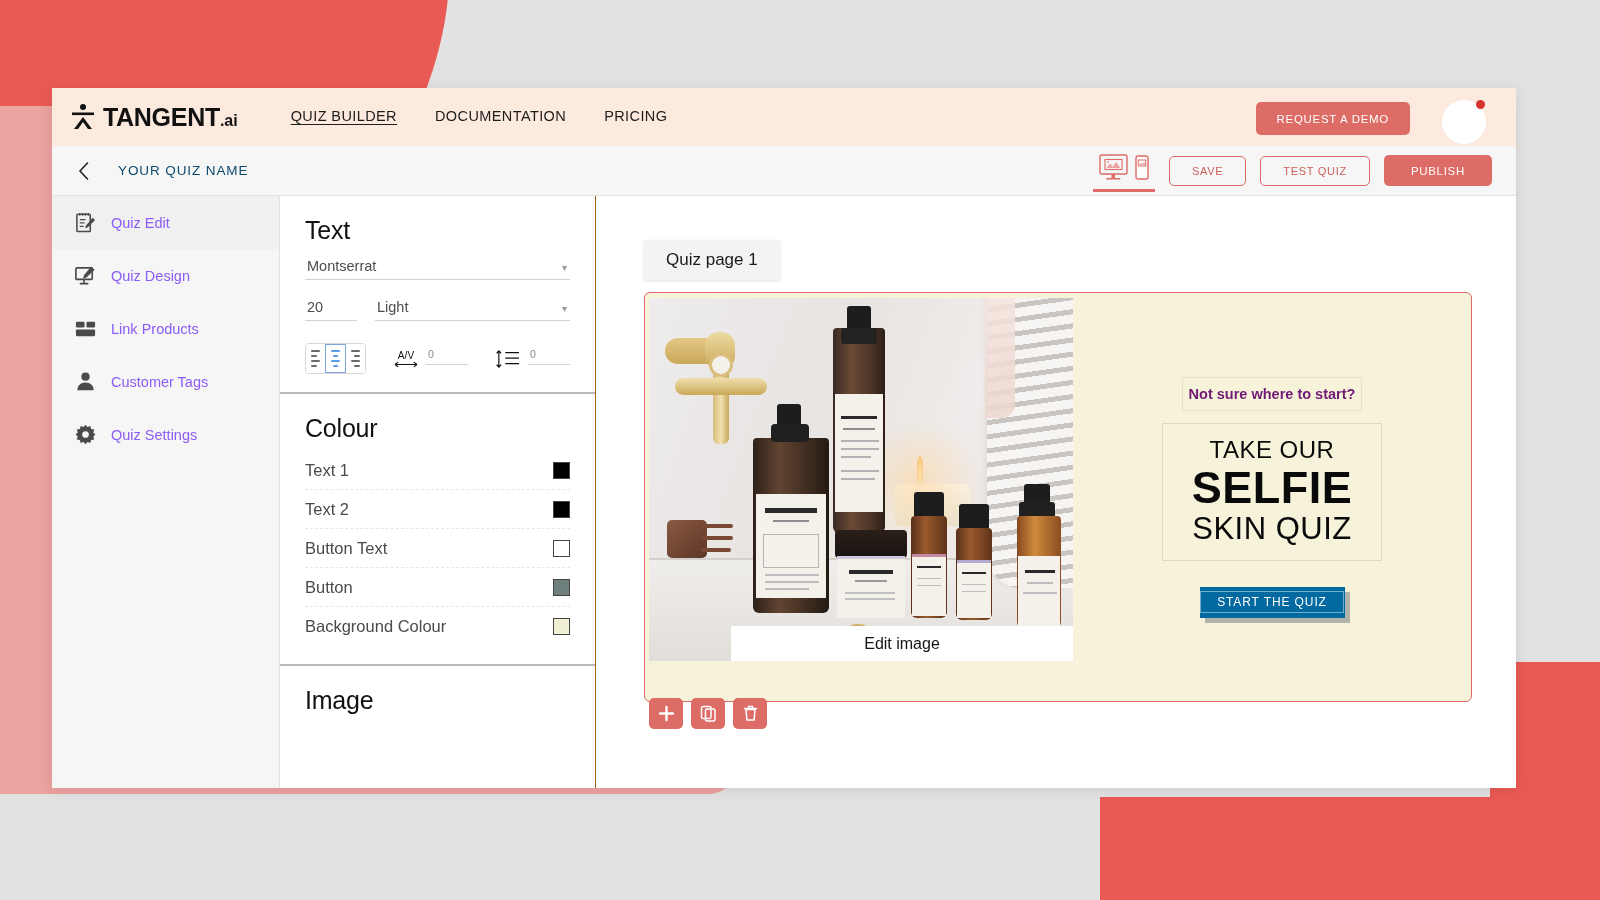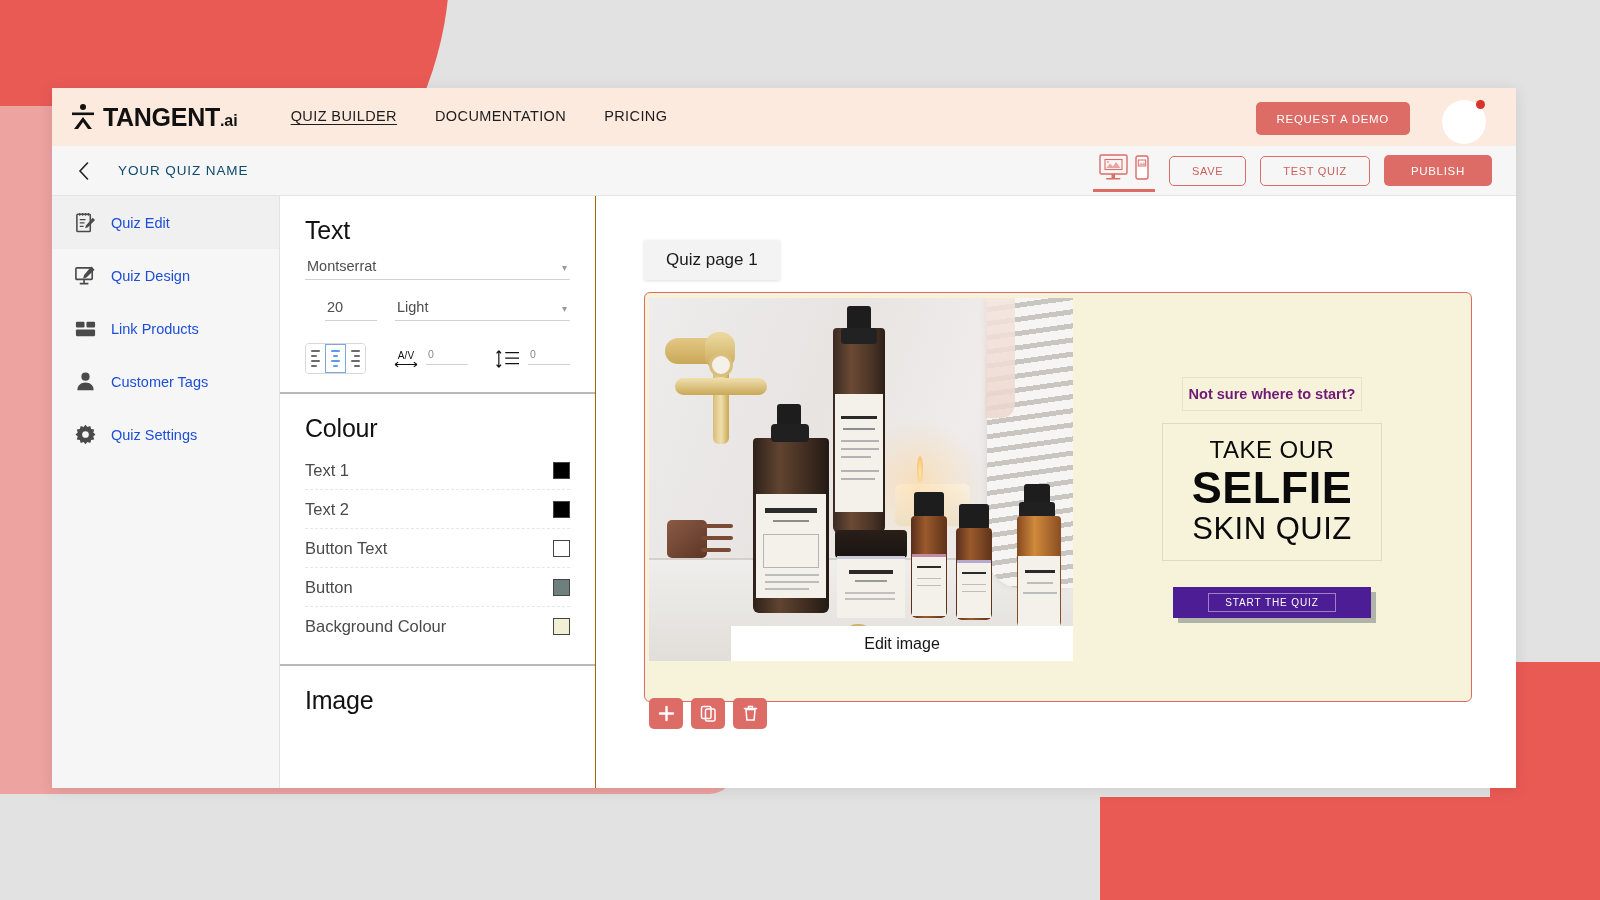--- a/index.html
+++ b/index.html
@@ -131,21 +131,21 @@
   
   .sidebar {
     width: 228px; flex: 0 0 228px;
     background: #f6f6f6;
     border-right: 1px solid #e2e2e2;
     padding-top: 0;
   }
   .side-item {
     display: flex; align-items: center; gap: 14px;
     height: 53px; padding: 0 0 0 22px;
-    font-size: 14.5px; color: #1d4ed8;
+    font-size: 14.5px; color: #8b5cf6;
     cursor: pointer;
   }
   .side-item.active { background: #f0f0f0; }
   .side-ico { width: 23px; height: 23px; flex: 0 0 23px; color: #4a4a4a; }
 
   
   .props {
     width: 316px; flex: 0 0 316px;
     background: #fff;
     border-right: 1px solid #a16207;
@@ -158,21 +158,21 @@
   .sel {
     width: 100%; border: none; border-bottom: 1px solid #d2d2d2;
     background: transparent; font-family: inherit;
     font-size: 14.5px; color: #4d4d4d; padding: 0 14px 5px 2px;
     appearance: none; cursor: pointer;
   }
   .caret {
     position: absolute; right: 3px; bottom: 7px;
     color: #9a9a9a; font-size: 10px; pointer-events: none;
   }
-  .row-two { display: flex; gap: 18px; margin-top: 18px; margin-left: 20px; }
+  .row-two { display: flex; gap: 18px; margin-top: 18px; }
   .sz-wrap { width: 52px; position: relative; }
   .wt-wrap { flex: 1; position: relative; }
 
   .controls-row { display: flex; align-items: center; gap: 27px; margin-top: 22px; }
   .align-group {
     display: flex; border: 1px solid #d8d8d8; border-radius: 4px; overflow: hidden;
   }
   .align-btn {
     width: 30px; height: 29px; display: flex; flex-direction: column;
     justify-content: center; gap: 3.5px; padding: 0 5px;
@@ -245,24 +245,24 @@
     margin-top: 12px; width: 220px;
     border: 1px solid #dedbc4;
     text-align: center; padding: 12px 0 14px 0;
     color: #0a0a0a;
   }
   .mh1 { font-size: 24px; letter-spacing: .5px; line-height: 1.18; }
   .mh2 { font-size: 45px; font-weight: 700; letter-spacing: .5px; line-height: 1.05; }
   .mh3 { font-size: 31px; letter-spacing: .5px; line-height: 1.1; }
   .cta-wrap { margin-top: 26px; position: relative; }
   .cta {
-    background: #4c1d95; color: #fff;
-    width: 198px; height: 31px;
+    background: #0369a1; color: #fff;
+    width: 145px; height: 31px;
     display: flex; align-items: center; justify-content: center;
-    font-size: 10px; letter-spacing: .9px; cursor: pointer;
+    font-size: 12px; letter-spacing: .9px; cursor: pointer;
     box-shadow: 5px 5px 0 rgba(120,130,130,.55);
   }
   .cta span { border: 1px solid rgba(255,255,255,.45); padding: 3px 16px; }
 
   .slide-actions {
     position: absolute; left: 4px; bottom: -28px;
     display: flex; gap: 8px;
   }
   .act-btn {
     width: 34px; height: 31px; background: #dd6b66;

